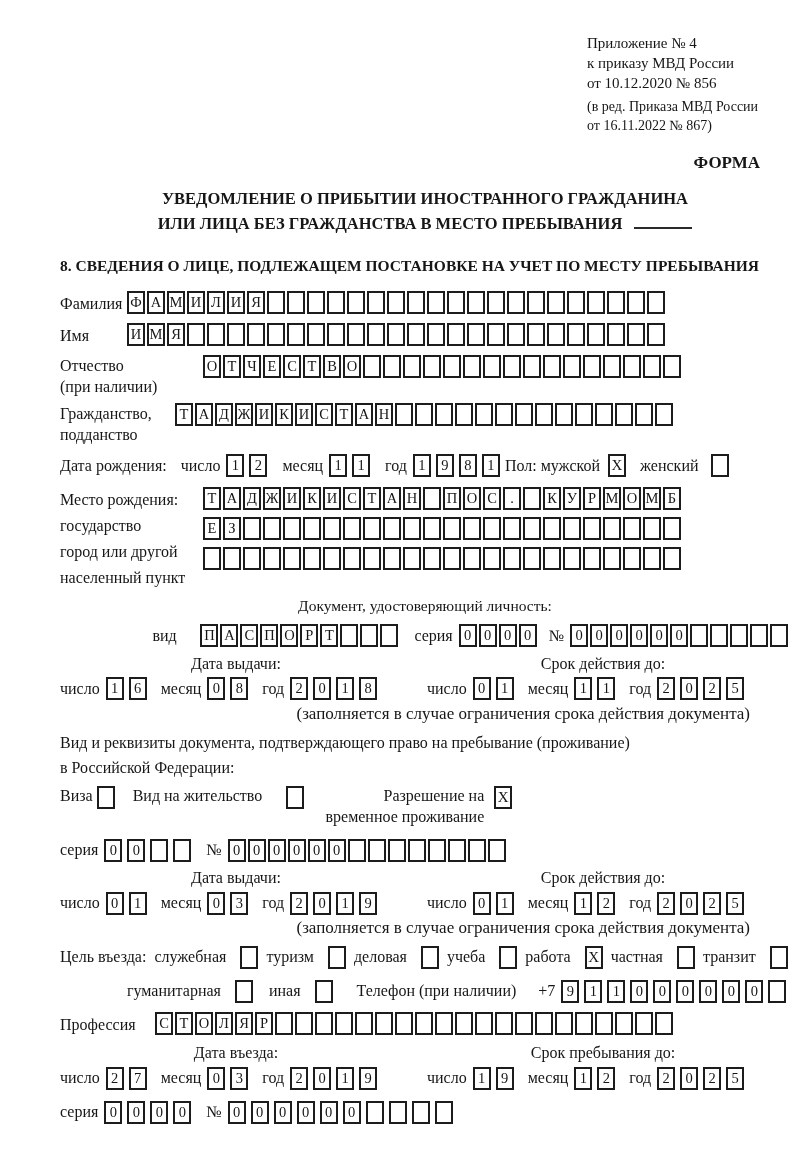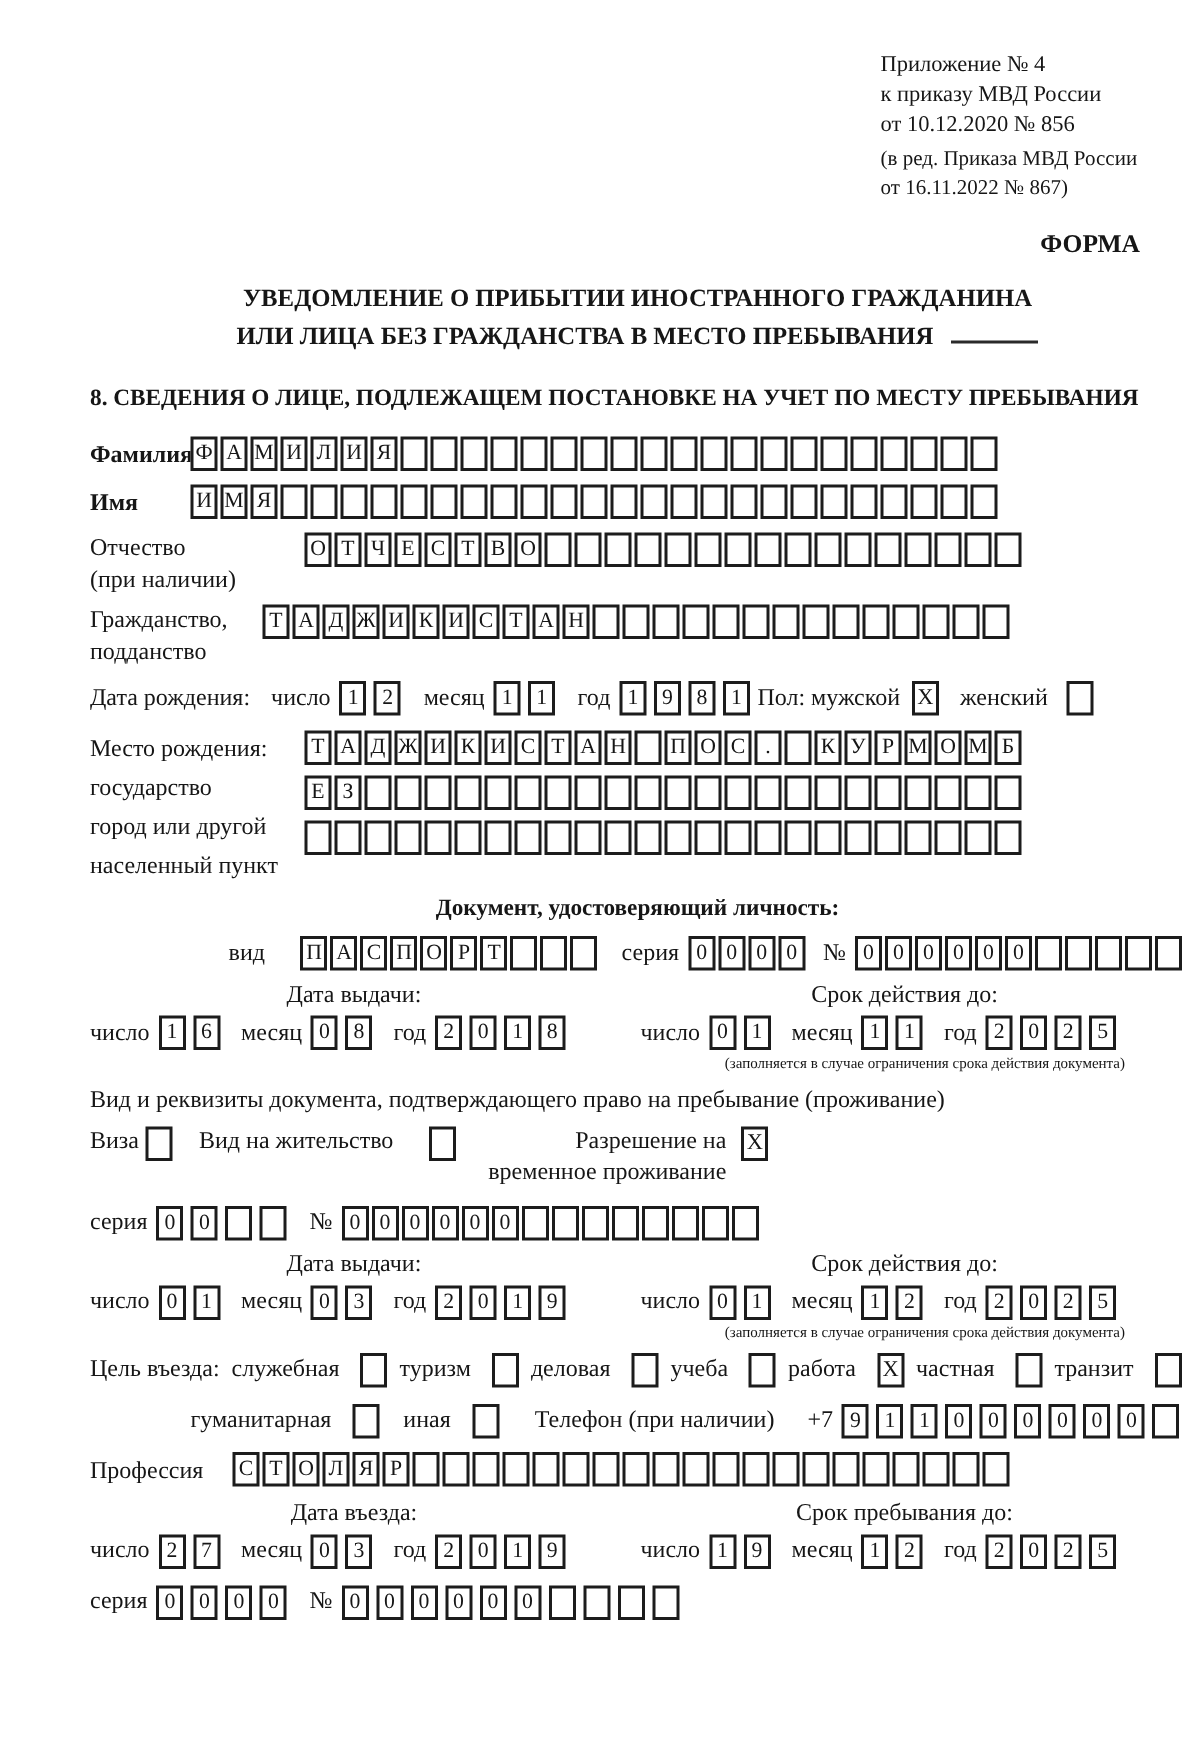--- a/index.html
+++ b/index.html
@@ -29,38 +29,38 @@
     font-size:14.5px; background:#fff;
   }
   .sp .cell { margin-right:5px; }
   .cb {
     flex:none; width:18px; height:23px; border:2px solid #1c1c1c;
     display:inline-flex; align-items:center; justify-content:center;
     font-size:15px; background:#fff;
   }
   .lbl { font-size:16px; line-height:26px; flex:none; }
   .lbl-stack { display:flex; flex-direction:column; flex:none; font-size:16px; line-height:21px; }
-  .w67  { width:67px;font-weight:bold; }
+  .w67  { width:67px; }
   .w95  { width:95px; }
   .w115 { width:115px; }
   .w143 { width:143px; }
   .w48  { width:48px; }
 
-  .center-bold { text-align:center; font-weight:bold; font-size:15.5px; margin:6px 0 8px; }
+  .center-bold { text-align:center; font-weight:normal; font-size:15.5px; margin:6px 0 8px; }
 
   .dp { margin-top:2px; }
   .dp-titles { display:flex; font-size:16px; }
   .dp-titles span { display:block; width:352px; text-align:center; }
   .dp-titles span + span { margin-left:15px; }
   .dp-fields { display:flex; margin-top:3px; }
   .dg { display:flex; align-items:center; width:352px; flex:none; }
   .dg + .dg { margin-left:15px; }
   .dg .lbl { margin-right:6px; }
   .dg .lbl.mid { margin-left:9px; }
-  .note { font-size:10px; text-align:right; padding-right:40px; margin:2px 0 6px; }
+  .note { font-size:17px; text-align:right; padding-right:40px; margin:2px 0 6px; }
 
   .para { font-size:16px; line-height:1.6; margin-bottom:4px; }
 
   .permits { display:flex; align-items:flex-start; margin:4px 0 10px; }
   .permits .opt { display:flex; align-items:flex-start; }
   .permits .opt .txt { font-size:16px; line-height:21px; }
   .permits .opt .cb { margin-left:10px; margin-top:1px; }
   .permits .opt + .opt { margin-left:18px; }
   .txt-c { text-align:right; }
   .wrap160 { width:162px; }
@@ -428,20 +428,21 @@
           <span class="cell">2</span>
           <span class="cell">5</span>
         </span>
     </span>
   </div>
   <div class="note">(заполняется в случае ограничения срока действия документа)</div>
 </div>
 
 <div class="para">
   <div>Вид и реквизиты документа, подтверждающего право на пребывание (проживание)</div>
+  <div>в Российской Федерации:</div>
 </div>
 
 <div class="permits">
   <span class="opt">
     <span class="txt">Виза</span>
     <span class="cb" style="margin-left:4px;"></span>
   </span>
   <span class="opt">
     <span class="txt">Вид на жительство</span>
     <span class="cb" style="margin-left:24px;"></span>

